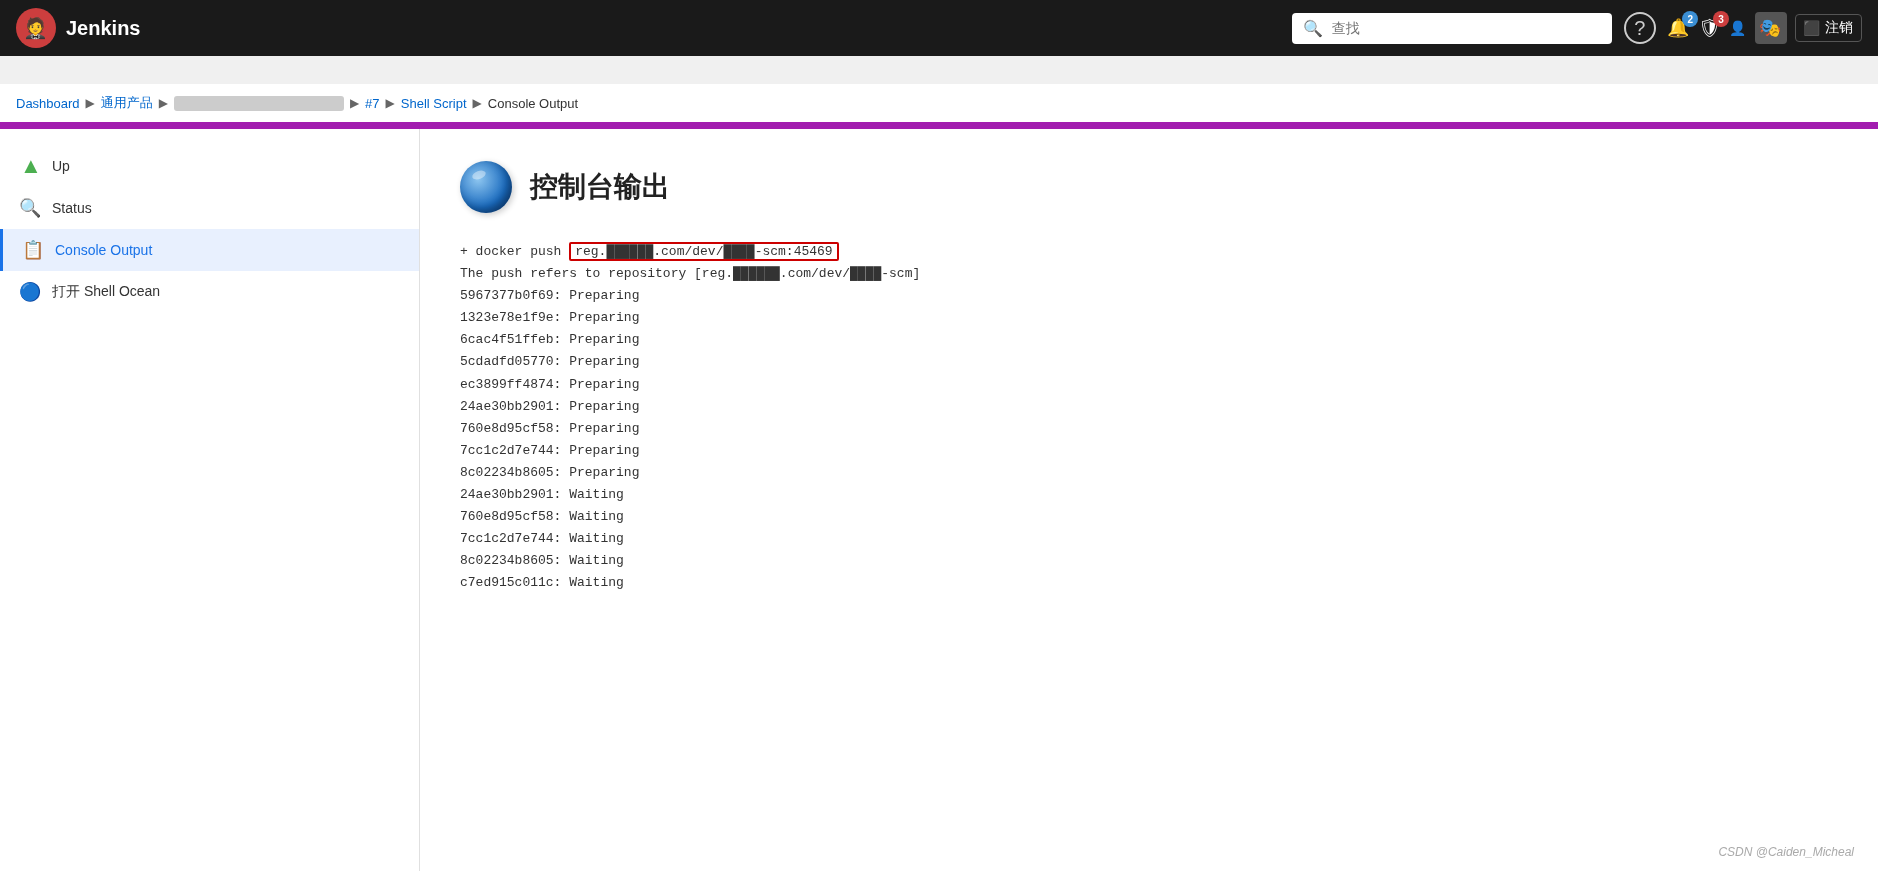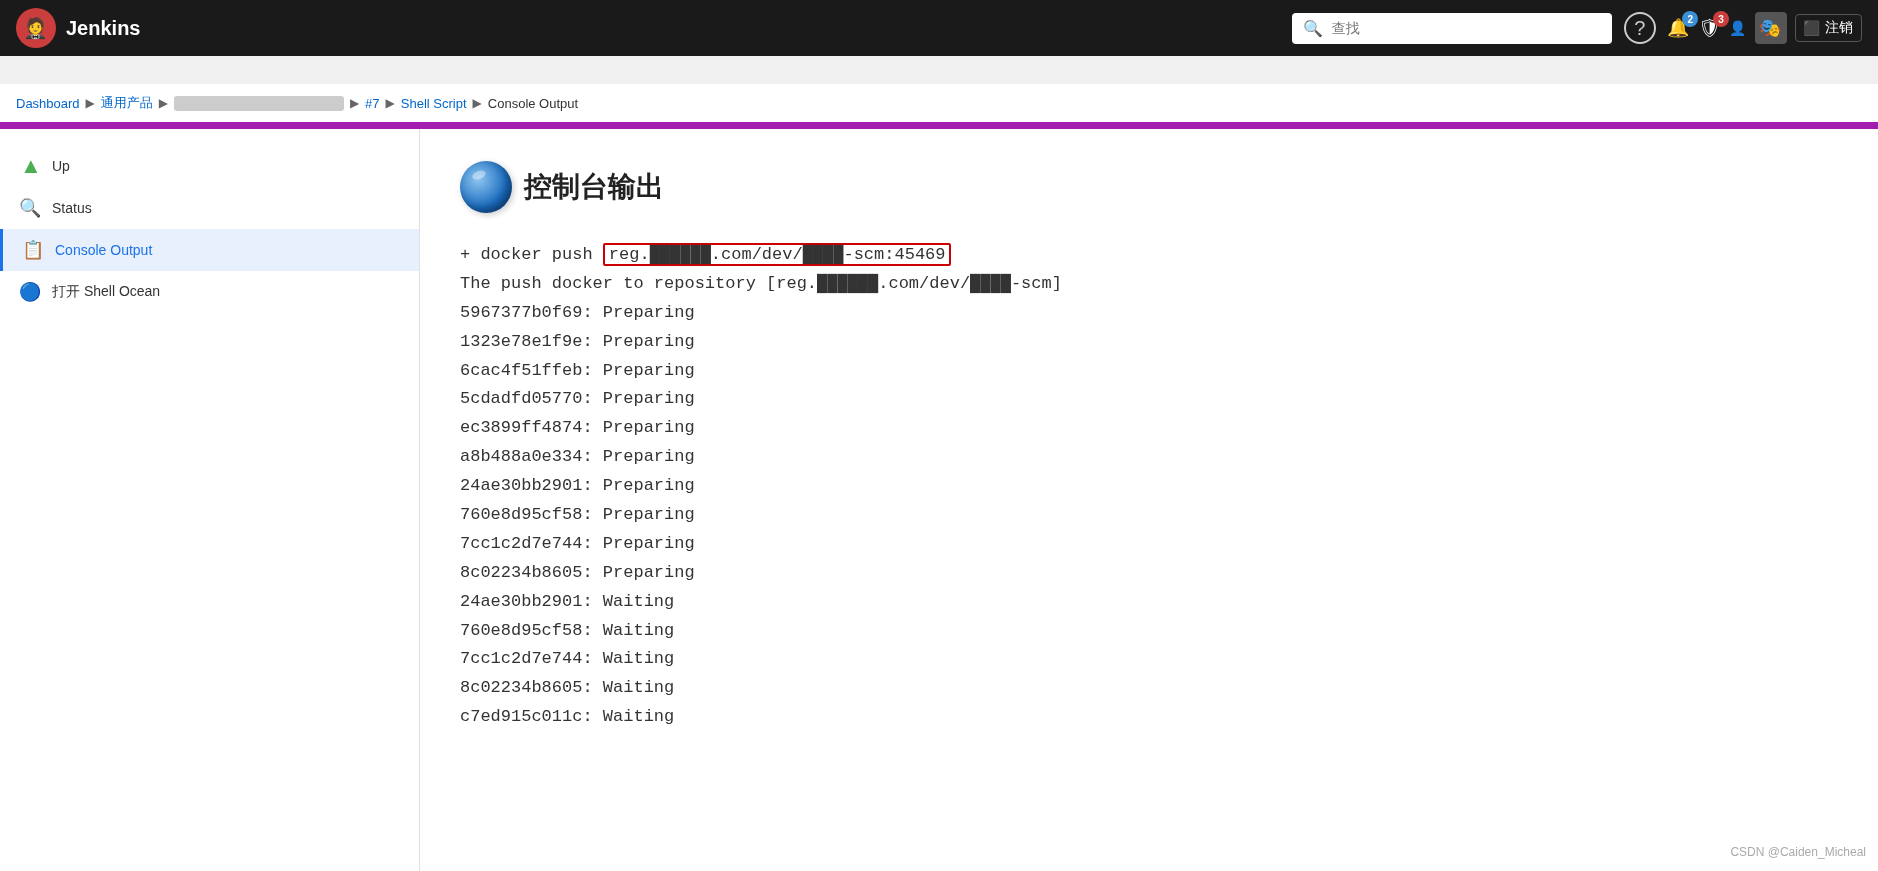--- a/index.html
+++ b/index.html
@@ -200,21 +200,21 @@
     .main-content {
       flex: 1;
       background: white;
       padding: 32px 40px;
       overflow-y: auto;
     }
 
     .page-heading {
       display: flex;
       align-items: center;
-      gap: 12px;
+      gap: 18px;
       margin-bottom: 28px;
     }
     .heading-globe {
       width: 52px;
       height: 52px;
       background: radial-gradient(circle at 35% 35%, #8ec6f0, #1a6bbf 60%, #0a3a7a);
       border-radius: 50%;
       flex-shrink: 0;
       box-shadow: inset -4px -4px 8px rgba(0,0,0,0.3), 2px 2px 6px rgba(0,0,0,0.2);
       position: relative;
@@ -232,42 +232,43 @@
     }
     .heading-title {
       font-size: 28px;
       font-weight: bold;
       color: #222;
     }
 
     
     .console-output {
       font-family: 'Courier New', Courier, monospace;
-      font-size: 17px;
+      font-size: 13px;
       color: #333;
       line-height: 1.7;
     }
     .console-line {
       display: block;
       white-space: pre;
     }
     .console-highlight {
       background: white;
       border: 2px solid #cc0000;
       padding: 0 4px;
       border-radius: 2px;
     }
 
     
     .footer-watermark {
       position: fixed;
       bottom: 12px;
-      right: 12px;
+      right: 24px;
       font-size: 12px;
       color: #aaa;
+      font-style: italic;
     }
   </style>
 </head>
 <body>
 
 <nav class="navbar">
   <div class="navbar-brand">
     <div class="jenkins-logo">🤵</div>
     <span class="navbar-title">Jenkins</span>
   </div>
@@ -338,27 +339,26 @@
 
   <main class="main-content">
     <div class="page-heading">
       <div class="heading-globe"></div>
       <h1 class="heading-title">控制台输出</h1>
     </div>
 
     <div class="console-output">
 
       <span class="console-line">+ docker push <span class="console-highlight">reg.██████.com/dev/████-scm:45469</span></span>
-      <span class="console-line">The push docker to repository [reg.██████.com/dev/████-scm]</span>
+      <span class="console-line">The push refers to repository [reg.██████.com/dev/████-scm]</span>
       <span class="console-line">5967377b0f69: Preparing</span>
       <span class="console-line">1323e78e1f9e: Preparing</span>
       <span class="console-line">6cac4f51ffeb: Preparing</span>
       <span class="console-line">5cdadfd05770: Preparing</span>
       <span class="console-line">ec3899ff4874: Preparing</span>
-      <span class="console-line">a8b488a0e334: Preparing</span>
       <span class="console-line">24ae30bb2901: Preparing</span>
       <span class="console-line">760e8d95cf58: Preparing</span>
       <span class="console-line">7cc1c2d7e744: Preparing</span>
       <span class="console-line">8c02234b8605: Preparing</span>
       <span class="console-line">24ae30bb2901: Waiting</span>
       <span class="console-line">760e8d95cf58: Waiting</span>
       <span class="console-line">7cc1c2d7e744: Waiting</span>
       <span class="console-line">8c02234b8605: Waiting</span>
       <span class="console-line">c7ed915c011c: Waiting</span>
     </div>

